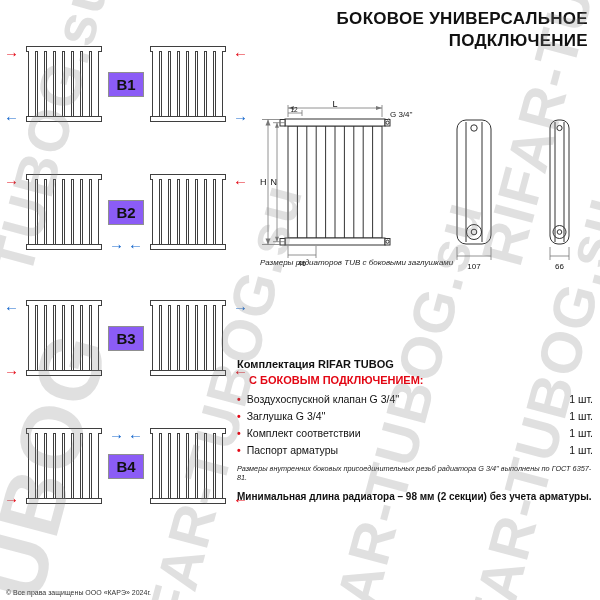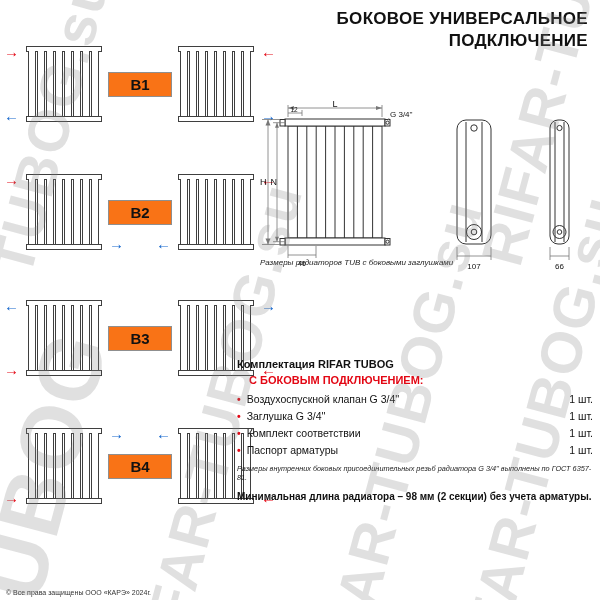--- a/index.html
+++ b/index.html
@@ -43,22 +43,22 @@
     position:absolute;top:5px;bottom:5px;left:0;width:71px;
     background:repeating-linear-gradient(to right,
       #3f3f3f 0 1px,#ffffff 1px 7px,#3f3f3f 7px 8px,transparent 8px 9px);
   }
   .arrow{position:absolute;font-size:15px;font-weight:bold;line-height:12px;}
   .c-supply{color:#e30613}
   .c-return{color:#1466cc}
   .p-tl{left:-24px;top:0px}.p-bl{left:-24px;bottom:0px}
   .p-tr{right:-24px;top:0px}.p-br{right:-24px;bottom:0px}
   .scheme-label{
-    width:34px;text-align:center;border:1.5px solid #8f8f8f;background:#f97316;
-    font-weight:bold;font-size:15px;padding:3px 14px;
+    width:34px;text-align:center;border:1.5px solid #8f8f8f;background:#8b5cf6;
+    font-weight:bold;font-size:15px;padding:3px 0;
   }
   
   .dim-svg{position:absolute;left:258px;top:100px;}
   .caption{
     position:absolute;left:260px;top:258px;width:195px;
     font-size:8px;font-style:italic;color:#222;
   }
   
   .kit{position:absolute;left:237px;top:358px;width:356px;}
   .kit-h1{font-size:11px;font-weight:bold;}

